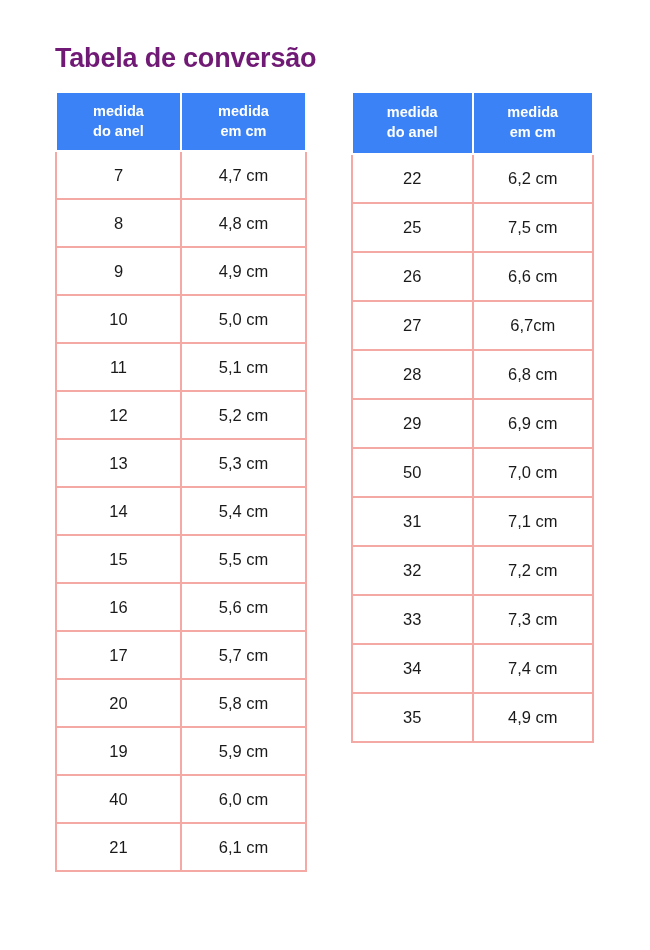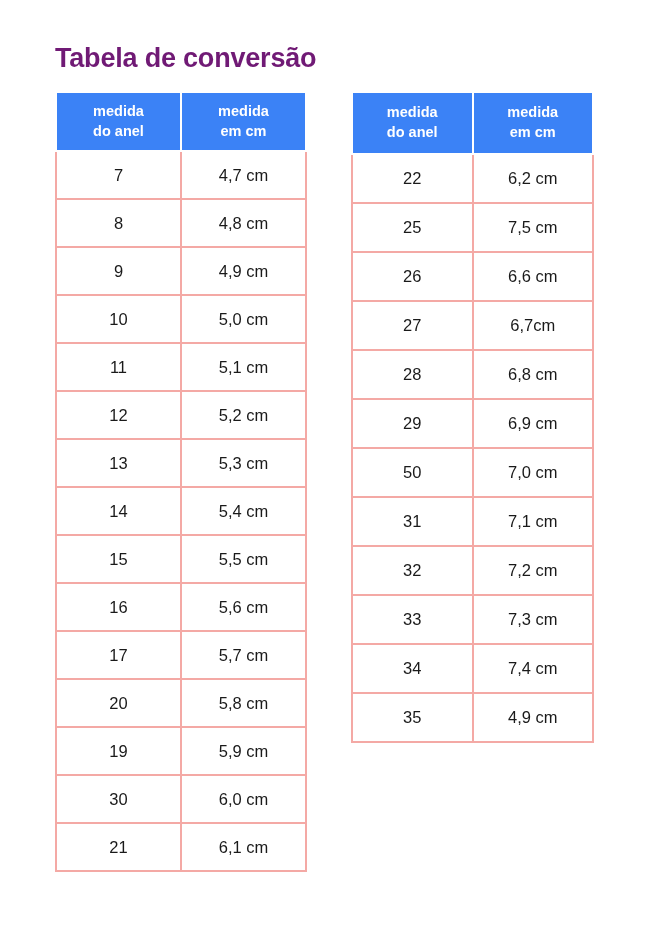--- a/index.html
+++ b/index.html
@@ -135,21 +135,21 @@
       </tr>
       <tr>
         <td>20</td>
         <td>5,8 cm</td>
       </tr>
       <tr>
         <td>19</td>
         <td>5,9 cm</td>
       </tr>
       <tr>
-        <td>30</td>
+        <td>40</td>
         <td>6,0 cm</td>
       </tr>
       <tr>
         <td>21</td>
         <td>6,1 cm</td>
       </tr>
     </tbody>
 </table>
 
 <table class="conversion-table" id="table-right">

